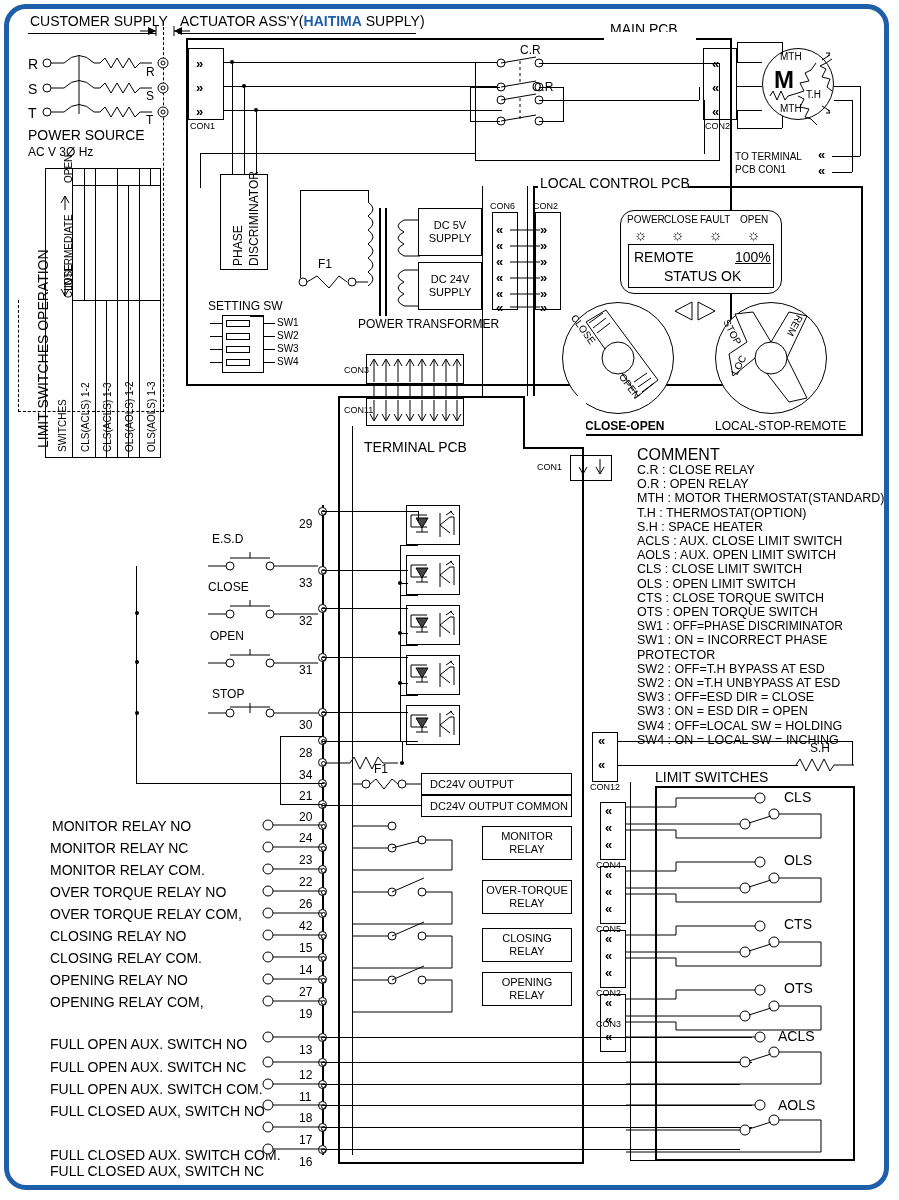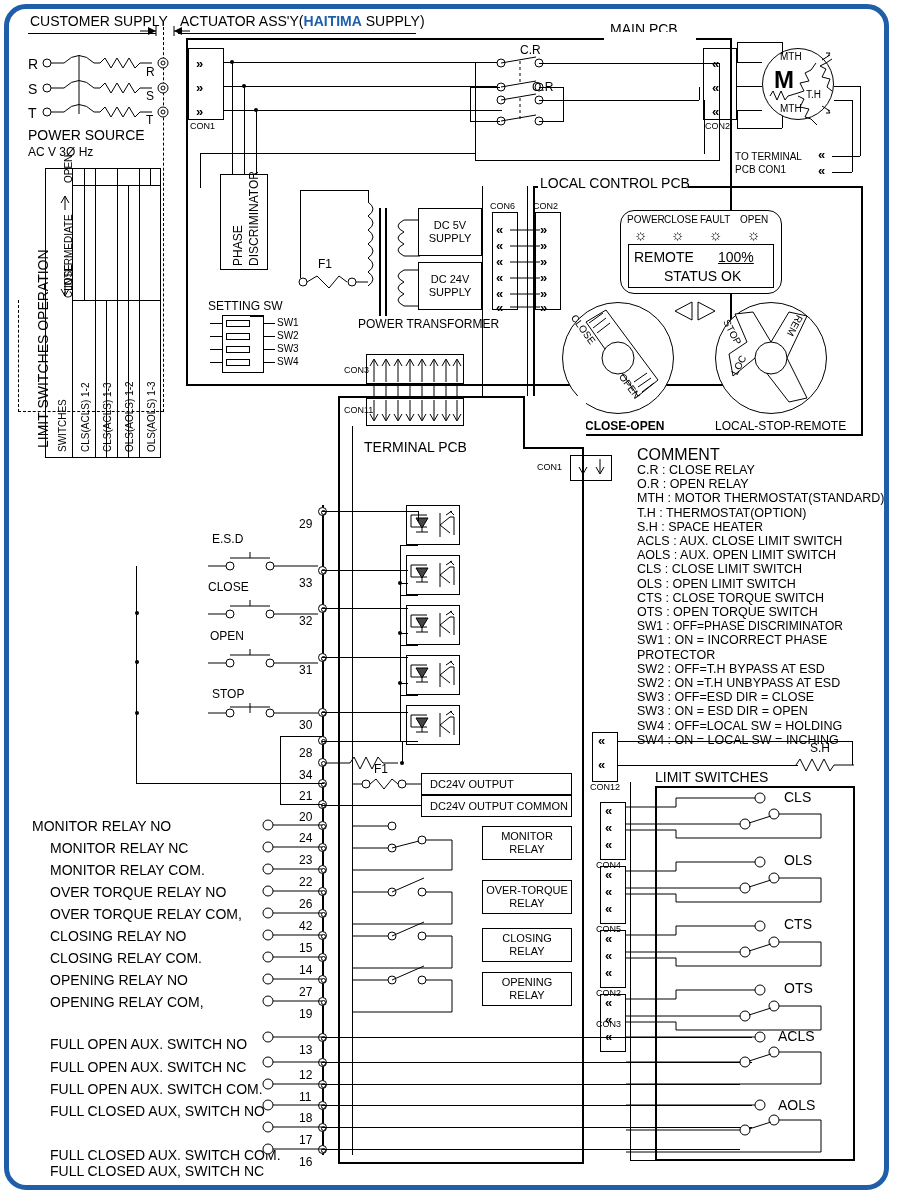--- a/index.html
+++ b/index.html
@@ -316,21 +316,21 @@
   <div class="t sm2" style="left:627px;top:215px;">POWER</div>
   <div class="t sm2" style="left:664px;top:215px;">CLOSE</div>
   <div class="t sm2" style="left:700px;top:215px;">FAULT</div>
   <div class="t sm2" style="left:740px;top:215px;">OPEN</div>
   <div class="star" style="left:634px;top:226px;">☼</div>
   <div class="star" style="left:671px;top:226px;">☼</div>
   <div class="star" style="left:709px;top:226px;">☼</div>
   <div class="star" style="left:747px;top:226px;">☼</div>
   <div id="lcdinner" style="left:628px;top:244px;width:144px;height:42px;"></div>
   <div class="t lg" style="left:634px;top:250px;">REMOTE</div>
-  <div class="t lg" style="left:718px;top:250px;text-decoration:underline;">100%</div>
+  <div class="t lg" style="left:735px;top:250px;text-decoration:underline;">100%</div>
   <div class="t lg" style="left:664px;top:269px;">STATUS  OK</div>
 
   <div class="circ" style="left:562px;top:302px;width:112px;height:112px;"></div>
   <svg style="left:562px;top:302px;" width="112" height="112">
     <path d="M24 20 L44 8 L96 78 L76 94 Z" stroke="#000" fill="#fff"></path>
     <circle cx="56" cy="56" r="16" fill="#fff" stroke="#000"></circle>
     <path d="M27 21 L41 11 M31 26 L44 16 M35 31 L48 21" stroke="#000"></path>
     <path d="M72 80 L85 71 M76 85 L89 76 M80 90 L92 81" stroke="#000"></path>
   </svg>
   <div class="t sm2" style="left:577px;top:313px;transform:rotate(54deg);transform-origin:0 0;">CLOSE</div>
@@ -664,21 +664,21 @@
     <circle cx="70" cy="8" r="4" fill="#fff" stroke="#000"></circle>
     <path d="M40 8 L72 -6" stroke="#000" fill="none"></path>
     <line x1="0" y1="8" x2="36" y2="8" stroke="#000"></line>
     <line x1="74" y1="8" x2="100" y2="8" stroke="#000"></line>
     <path d="M100 8 L100 40 L0 40" stroke="#000" fill="none"></path>
   </svg>
   <div class="boxlabel" style="left:482px;top:972px;width:90px;height:34px;">
     <span>OPENING<br>RELAY</span>
   </div>
 
-  <div class="t lg" style="left:32px;top:819px;text-align:center;">MONITOR RELAY NO</div>
+  <div class="t lg" style="left:52px;top:819px;text-align:center;">MONITOR RELAY NO</div>
   <div class="t lg" style="left:50px;top:841px;">MONITOR RELAY NC</div>
   <div class="t lg" style="left:50px;top:863px;">MONITOR RELAY COM.</div>
   <div class="t lg" style="left:50px;top:885px;">OVER TORQUE RELAY NO</div>
   <div class="t lg" style="left:50px;top:907px;">OVER TORQUE RELAY COM,</div>
   <div class="t lg" style="left:50px;top:929px;">CLOSING RELAY NO</div>
   <div class="t lg" style="left:50px;top:951px;">CLOSING RELAY COM.</div>
   <div class="t lg" style="left:50px;top:973px;">OPENING RELAY NO</div>
   <div class="t lg" style="left:50px;top:995px;">OPENING RELAY COM,</div>
 
   <div class="t lg" style="left:50px;top:1037px;">FULL OPEN AUX. SWITCH NO</div>

